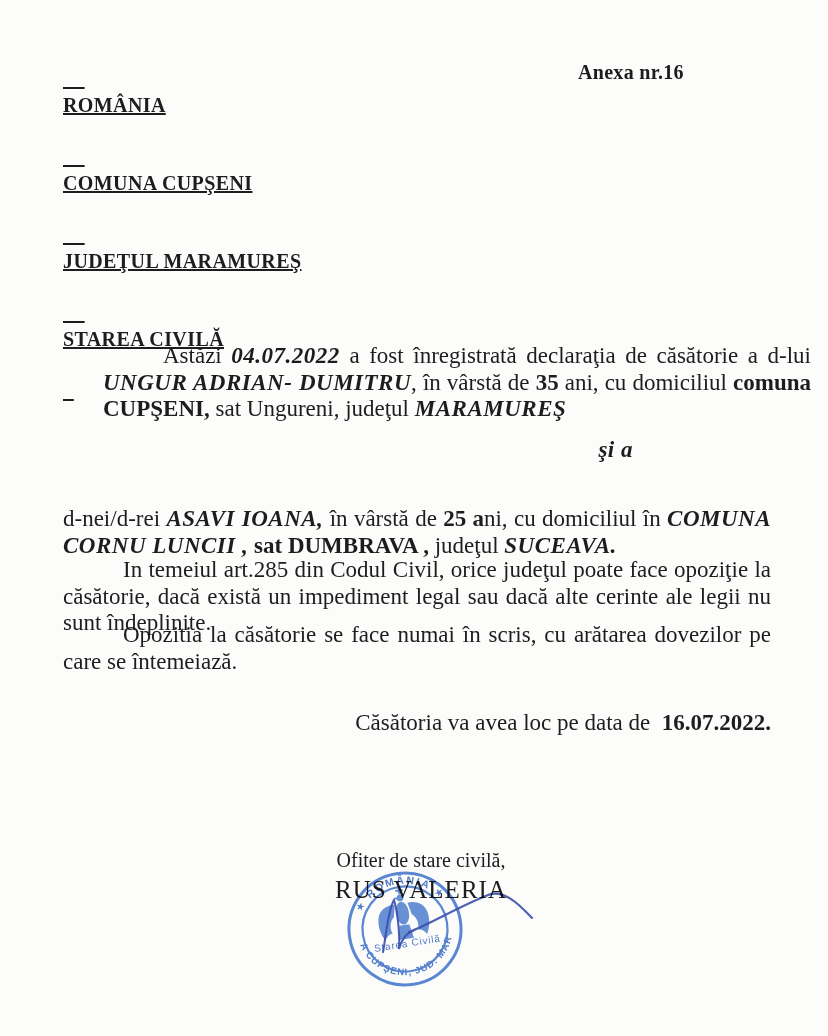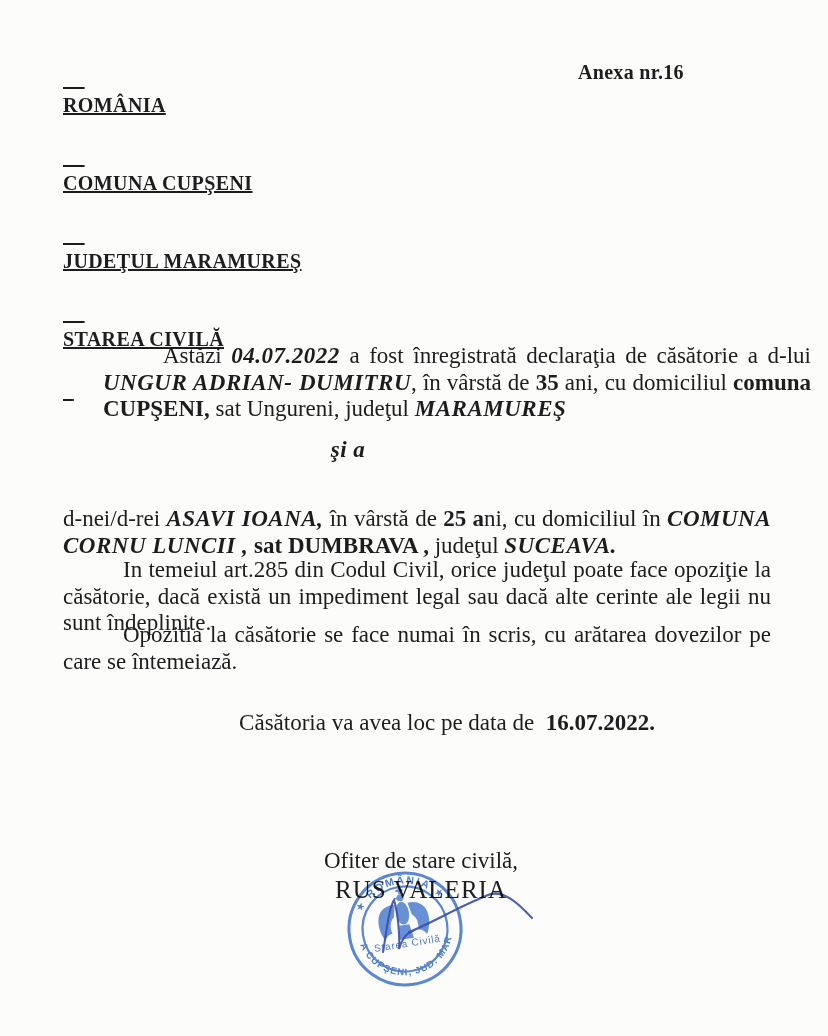--- a/index.html
+++ b/index.html
@@ -11,29 +11,29 @@
     color:#1d1d1f;
     overflow:hidden;
   }
   .abs{position:absolute;}
   .header-block{left:63px;top:40px;font-weight:bold;font-size:20px;line-height:26px;white-space:pre-wrap;letter-spacing:0.4px;text-decoration:underline;}
   .anexa{left:578px;top:40px;font-weight:bold;font-size:20px;letter-spacing:0.3px;margin-top:21px;}
   .doc-title{left:0;top:246px;width:800px;text-align:center;font-weight:bold;font-size:28px;letter-spacing:1.5px;}
   .para{left:63px;width:708px;font-size:23px;line-height:26.5px;text-align:justify;}
   .indent{text-indent:60px;}
   .p1{top:343px;margin-left:40px;}
-  .si-a{top:437px;left:63px;width:570px;text-align:center;font-size:23px;}
+  .si-a{top:437px;left:63px;width:570px;text-align:right;font-size:23px;}
   .p2{top:506px;}
   .p3{top:557px;}
   .p4{top:622px;}
-  .p5{top:710px;text-align:center;white-space:pre-wrap;}
+  .p5{top:710px;text-align:right;white-space:pre-wrap;}
   .run-b{font-weight:bold;}
   .run-bi{font-weight:bold;font-style:italic;letter-spacing:0.5px;}
   .signature-block{left:63px;top:846px;width:716px;text-align:center;line-height:29px;}
-  .sig-role{font-size:23px;}
+  .sig-role{font-size:20px;}
   .sig-name{font-size:25px;letter-spacing:1px;}
   .stamp-svg{left:318px;top:845px;mix-blend-mode:multiply;filter:blur(0.3px);}
   .stamp-arc-text{font-family:"Liberation Sans","DejaVu Sans",sans-serif;font-weight:bold;}
 </style>
 </head>
 <body>
 
 <div class="page">
 
   <div class="abs header-block">

